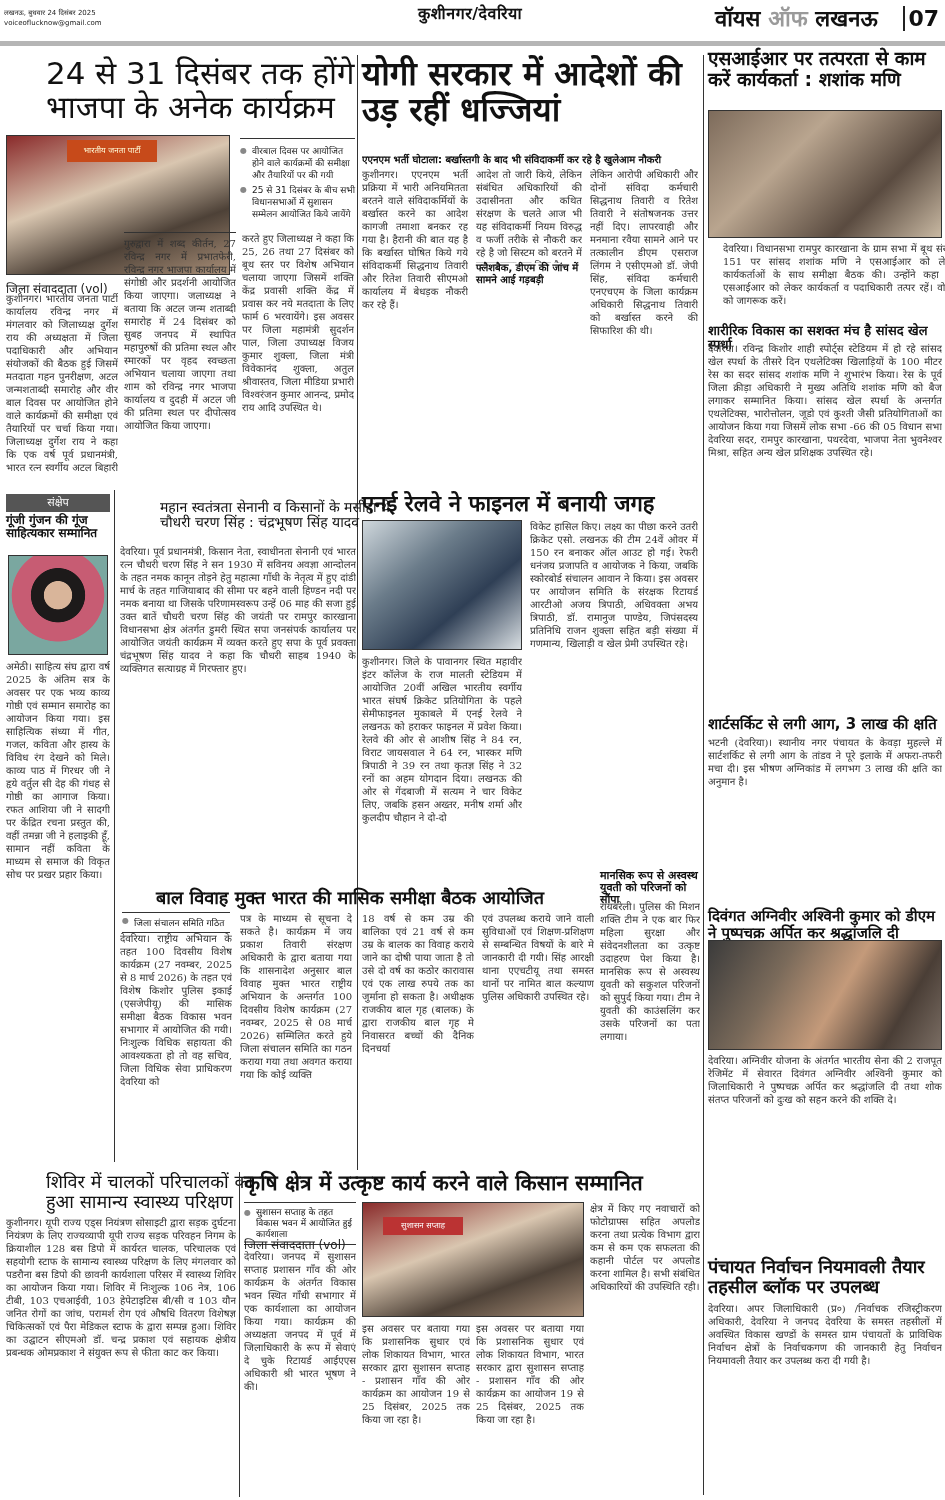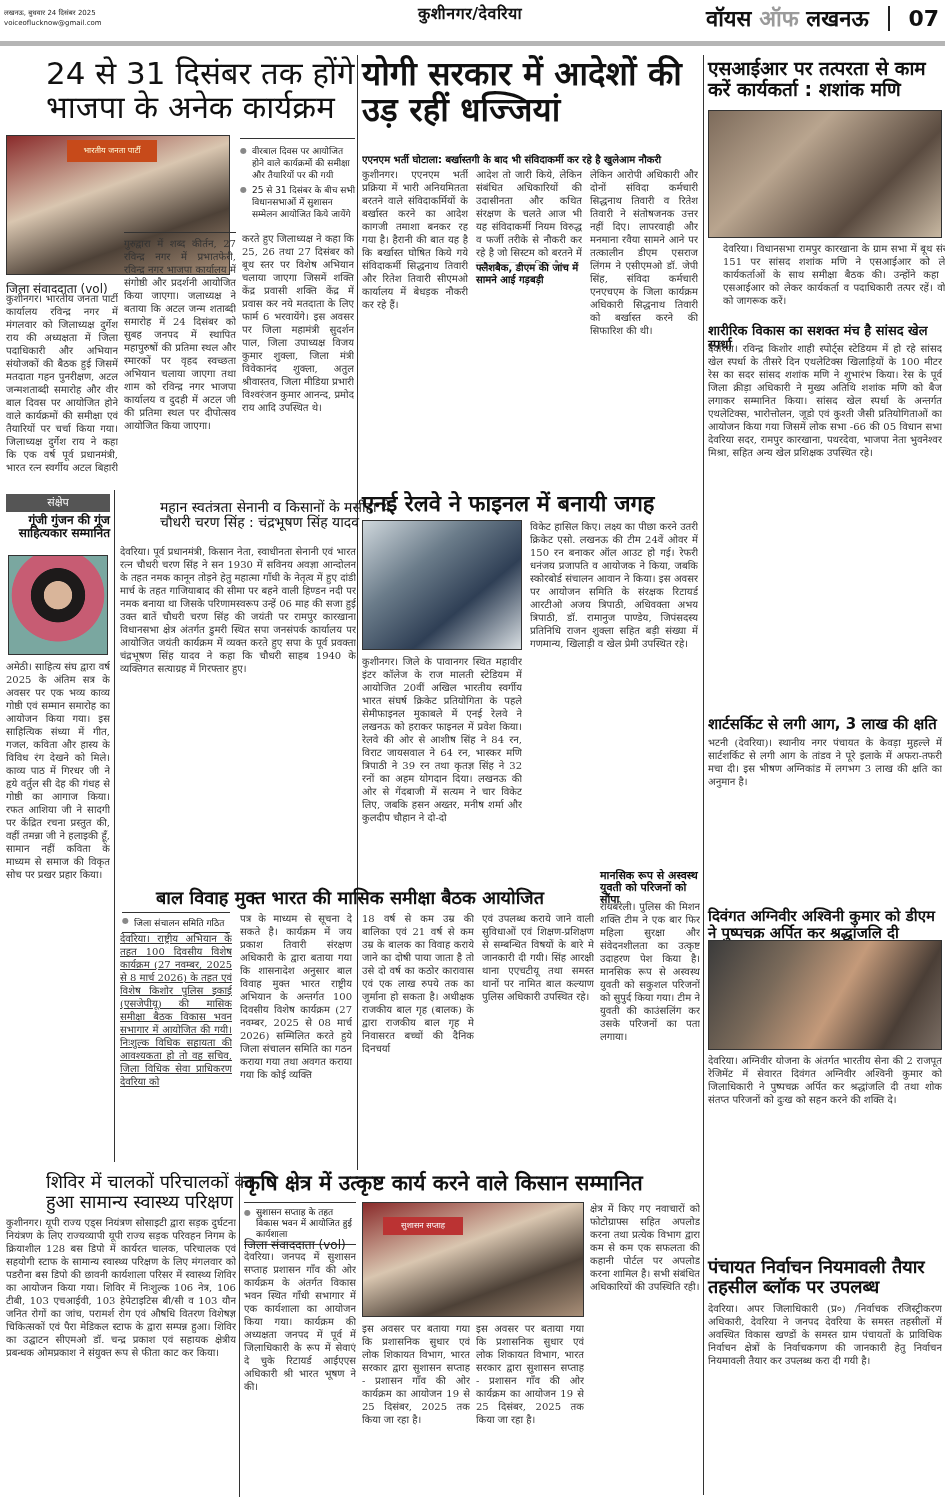--- a/index.html
+++ b/index.html
@@ -2,21 +2,21 @@
 <html><head>
 <meta charset="utf-8">
 <style>
   * { box-sizing: border-box; margin: 0; padding: 0; }
   body { width: 945px; height: 1500px; background: #fff; font-family: "DejaVu Sans", sans-serif; color: #111; overflow: hidden; position: relative; }
   .abs { position: absolute; }
   .masthead-date { left: 4px; top: 8px; font-size: 7px; line-height: 10px; color: #222; }
   .section-title { left: 320px; top: 2px; width: 300px; text-align: center; font-size: 16px; font-weight: bold; letter-spacing: 0.5px; }
   .brand { right: 6px; top: 2px; font-size: 22px; font-weight: bold; }
   .brand .gray { color: #9a9a9a; }
-  .brand .pg { border-left: 2px solid #222; padding-left: 18px; margin-left: 12px; }
+  .brand .pg { border-left: 2px solid #222; padding-left: 3px; margin-left: 18px; }
   .top-rule { left: 0; top: 41px; width: 945px; height: 5px; background: #b5b5b5; }
   .vrule { width: 1px; background: #333; }
   .h-sans { font-family: "DejaVu Sans", sans-serif; font-weight: normal; line-height: 1.1; margin-left: 40px; }
   .h-bold { font-family: "DejaVu Sans", sans-serif; font-weight: bold; line-height: 1.1; }
   .body-text { font-size: 10px; line-height: 13px; color: #333; text-align: justify; font-family: "DejaVu Serif", serif; }
   .photo { background: linear-gradient(135deg,#7d6b5b 0%,#b9a58f 35%,#5a4b40 70%,#c8b8a2 100%); border: 1px solid #333; }
   .photo.red { background: linear-gradient(160deg,#8a2b2b 0%,#d9c6b0 40%,#4d4137 70%,#a98f78 100%); padding-left: 12px; }
   .photo.crowd { background: linear-gradient(120deg,#3b3b3b 0%,#7a6a5a 30%,#c49a7a 55%,#4a3e36 80%,#7a6d63 100%); }
   .photo.cricket { background: linear-gradient(140deg,#cfd7dc 0%,#6b7c8a 35%,#2f3f55 65%,#d9dfe3 100%); }
   .photo.portrait { background: radial-gradient(circle at 50% 40%,#d9b59a 0 18%,#1d1a1a 19% 35%,#c75c73 36% 60%,#7aa7a0 61%); }
@@ -59,57 +59,57 @@
 <div class="abs body-text" style="left:124px;top:232px;width:112px;height:242px;overflow:hidden;border-top:1px solid #333;padding-top:4px;">गुरुद्वारा में शब्द कीर्तन, 27 रविन्द्र नगर में प्रभातफेरी, रविन्द्र नगर भाजपा कार्यालय में संगोष्ठी और प्रदर्शनी आयोजित किया जाएगा। जलाध्यक्ष ने बताया कि अटल जन्म शताब्दी समारोह में 24 दिसंबर को सुबह जनपद में स्थापित महापुरुषों की प्रतिमा स्थल और स्मारकों पर वृहद स्वच्छता अभियान चलाया जाएगा तथा शाम को रविन्द्र नगर भाजपा कार्यालय व दुदही में अटल जी की प्रतिमा स्थल पर दीपोत्सव आयोजित किया जाएगा।</div>
 <div class="abs body-text" style="left:242px;top:232px;width:112px;height:242px;overflow:hidden;">करते हुए जिलाध्यक्ष ने कहा कि 25, 26 तथा 27 दिसंबर को बूथ स्तर पर विशेष अभियान चलाया जाएगा जिसमें शक्ति केंद्र प्रवासी शक्ति केंद्र में प्रवास कर नये मतदाता के लिए फार्म 6 भरवायेंगे। इस अवसर पर जिला महामंत्री सुदर्शन पाल, जिला उपाध्यक्ष विजय कुमार शुक्ला, जिला मंत्री विवेकानंद शुक्ला, अतुल श्रीवास्तव, जिला मीडिया प्रभारी विश्वरंजन कुमार आनन्द, प्रमोद राय आदि उपस्थित थे।</div>
 
 <div class="abs h-bold" style="left:362px;top:56px;width:338px;font-size:33px;">योगी सरकार में आदेशों की उड़ रहीं धज्जियां</div>
 <div class="abs subtitle-bar" style="left:362px;top:152px;width:338px;font-size:10px;white-space:nowrap;overflow:hidden;">एएनएम भर्ती घोटाला: बर्खास्तगी के बाद भी संविदाकर्मी कर रहे है खुलेआम नौकरी</div>
 <div class="abs body-text" style="left:362px;top:168px;width:106px;height:310px;overflow:hidden;">कुशीनगर। एएनएम भर्ती प्रक्रिया में भारी अनियमितता बरतने वाले संविदाकर्मियों के बर्खास्त करने का आदेश कागजी तमाशा बनकर रह गया है। हैरानी की बात यह है कि बर्खास्त घोषित किये गये संविदाकर्मी सिद्धनाथ तिवारी और रितेश तिवारी सीएमओ कार्यालय में बेधड़क नौकरी कर रहे हैं।</div>
 <div class="abs body-text" style="left:476px;top:168px;width:106px;height:95px;overflow:hidden;">आदेश तो जारी किये, लेकिन संबंधित अधिकारियों की उदासीनता और कथित संरक्षण के चलते आज भी यह संविदाकर्मी नियम विरुद्ध व फर्जी तरीके से नौकरी कर रहे है जो सिस्टम को बरतने में लाकर खड़ा कर दिया है।</div>
 <div class="abs" style="left:476px;top:262px;width:106px;font-size:10px;font-weight:bold;line-height:12px;">फ्लैशबैक, डीएम की जांच में सामने आई गड़बड़ी</div>
 <div class="abs body-text" style="left:590px;top:168px;width:108px;height:310px;overflow:hidden;">लेकिन आरोपी अधिकारी और दोनों संविदा कर्मचारी सिद्धनाथ तिवारी व रितेश तिवारी ने संतोषजनक उत्तर नहीं दिए। लापरवाही और मनमाना रवैया सामने आने पर तत्कालीन डीएम एसराज लिंगम ने एसीएमओ डॉ. जेपी सिंह, संविदा कर्मचारी एनएचएम के जिला कार्यक्रम अधिकारी सिद्धनाथ तिवारी को बर्खास्त करने की सिफारिश की थी।</div>
 
-<div class="abs h-bold" style="left:708px;top:58px;width:234px;font-size:19px;">एसआईआर पर तत्परता से काम करें कार्यकर्ता : शशांक मणि</div>
+<div class="abs h-bold" style="left:708px;top:48px;width:234px;font-size:19px;">एसआईआर पर तत्परता से काम करें कार्यकर्ता : शशांक मणि</div>
 <div class="abs photo" style="left:708px;top:110px;width:234px;height:128px;"></div>
 <div class="abs body-text" style="left:708px;top:242px;width:234px;height:78px;overflow:hidden;margin-left:15px;">देवरिया। विधानसभा रामपुर कारखाना के ग्राम सभा में बूथ संख्या 151 पर सांसद शशांक मणि ने एसआईआर को लेकर कार्यकर्ताओं के साथ समीक्षा बैठक की। उन्होंने कहा कि एसआईआर को लेकर कार्यकर्ता व पदाधिकारी तत्पर रहें। वोटरों को जागरूक करें।</div>
 
 <div class="abs h-bold" style="left:708px;top:324px;width:234px;font-size:13px;">शारीरिक विकास का सशक्त मंच है सांसद खेल स्पर्धा</div>
 <div class="abs body-text" style="left:708px;top:342px;width:234px;height:372px;overflow:hidden;">देवरिया। रविन्द्र किशोर शाही स्पोर्ट्स स्टेडियम में हो रहे सांसद खेल स्पर्धा के तीसरे दिन एथलेटिक्स खिलाड़ियों के 100 मीटर रेस का सदर सांसद शशांक मणि ने शुभारंभ किया। रेस के पूर्व जिला क्रीड़ा अधिकारी ने मुख्य अतिथि शशांक मणि को बैज लगाकर सम्मानित किया। सांसद खेल स्पर्धा के अन्तर्गत एथलेटिक्स, भारोत्तोलन, जूडो एवं कुश्ती जैसी प्रतियोगिताओं का आयोजन किया गया जिसमें लोक सभा -66 की 05 विधान सभा देवरिया सदर, रामपुर कारखाना, पथरदेवा, भाजपा नेता भुवनेश्वर मिश्रा, सहित अन्य खेल प्रशिक्षक उपस्थित रहे।</div>
 
 <div class="abs h-bold" style="left:708px;top:716px;width:234px;font-size:15px;">शार्टसर्किट से लगी आग, 3 लाख की क्षति</div>
 <div class="abs body-text" style="left:708px;top:736px;width:234px;height:168px;overflow:hidden;">भटनी (देवरिया)। स्थानीय नगर पंचायत के केवड़ा मुहल्ले में सार्टशर्किट से लगी आग के तांडव ने पूरे इलाके में अफरा-तफरी मचा दी। इस भीषण अग्निकांड में लगभग 3 लाख की क्षति का अनुमान है।</div>
 
 <div class="abs h-bold" style="left:708px;top:908px;width:234px;font-size:15px;">दिवंगत अग्निवीर अश्विनी कुमार को डीएम ने पुष्पचक्र अर्पित कर श्रद्धांजलि दी</div>
 <div class="abs photo crowd" style="left:708px;top:940px;width:234px;height:110px;"></div>
 <div class="abs body-text" style="left:708px;top:1054px;width:234px;height:200px;overflow:hidden;">देवरिया। अग्निवीर योजना के अंतर्गत भारतीय सेना की 2 राजपूत रेजिमेंट में सेवारत दिवंगत अग्निवीर अश्विनी कुमार को जिलाधिकारी ने पुष्पचक्र अर्पित कर श्रद्धांजलि दी तथा शोक संतप्त परिजनों को दुःख को सहन करने की शक्ति दे।</div>
 
 <div class="abs h-bold" style="left:708px;top:1257px;width:234px;font-size:18px;">पंचायत निर्वाचन नियमावली तैयार तहसील ब्लॉक पर उपलब्ध</div>
 <div class="abs body-text" style="left:708px;top:1302px;width:234px;height:195px;overflow:hidden;">देवरिया। अपर जिलाधिकारी (प्र०) /निर्वाचक रजिस्ट्रीकरण अधिकारी, देवरिया ने जनपद देवरिया के समस्त तहसीलों में अवस्थित विकास खण्डों के समस्त ग्राम पंचायतों के प्राविधिक निर्वाचन क्षेत्रों के निर्वाचकगण की जानकारी हेतु निर्वाचन नियमावली तैयार कर उपलब्ध करा दी गयी है।</div>
 
 <div class="abs sanxep" style="left:6px;top:494px;width:104px;">संक्षेप</div>
-<div class="abs h-bold" style="left:6px;top:514px;width:104px;font-size:12px;text-align:right;">गूंजी गुंजन की गूंज साहित्यकार सम्मानित</div>
+<div class="abs h-bold" style="left:6px;top:514px;width:104px;font-size:12px;text-align:left;">गूंजी गुंजन की गूंज साहित्यकार सम्मानित</div>
 <div class="abs photo portrait" style="left:8px;top:555px;width:100px;height:100px;"></div>
 <div class="abs body-text" style="left:6px;top:660px;width:104px;height:500px;overflow:hidden;">अमेठी। साहित्य संघ द्वारा वर्ष 2025 के अंतिम सत्र के अवसर पर एक भव्य काव्य गोष्ठी एवं सम्मान समारोह का आयोजन किया गया। इस साहित्यिक संध्या में गीत, गजल, कविता और हास्य के विविध रंग देखने को मिले। काव्य पाठ में गिरधर जी ने हृये वर्तुल सी देह की गंधह से गोष्ठी का आगाज किया। रफत आशिया जी ने सादगी पर केंद्रित रचना प्रस्तुत की, वहीं तमन्ना जी ने हलाइकी हूँ, सामान नहीं कविता के माध्यम से समाज की विकृत सोच पर प्रखर प्रहार किया।</div>
 <div class="abs vrule" style="left:114px;top:490px;height:672px;"></div>
 
 <div class="abs h-sans" style="left:120px;top:500px;width:236px;font-size:14px;">महान स्वतंत्रता सेनानी व किसानों के मसीहा थे चौधरी चरण सिंह : चंद्रभूषण सिंह यादव</div>
 <div class="abs body-text" style="left:120px;top:545px;width:236px;height:340px;overflow:hidden;">देवरिया। पूर्व प्रधानमंत्री, किसान नेता, स्वाधीनता सेनानी एवं भारत रत्न चौधरी चरण सिंह ने सन 1930 में सविनय अवज्ञा आन्दोलन के तहत नमक कानून तोड़ने हेतु महात्मा गाँधी के नेतृत्व में हुए दांडी मार्च के तहत गाजियाबाद की सीमा पर बहने वाली हिण्डन नदी पर नमक बनाया था जिसके परिणामस्वरूप उन्हें 06 माह की सजा हुई उक्त बातें चौधरी चरण सिंह की जयंती पर रामपुर कारखाना विधानसभा क्षेत्र अंतर्गत डुमरी स्थित सपा जनसंपर्क कार्यालय पर आयोजित जयंती कार्यक्रम में व्यक्त करते हुए सपा के पूर्व प्रवक्ता चंद्रभूषण सिंह यादव ने कहा कि चौधरी साहब 1940 के व्यक्तिगत सत्याग्रह में गिरफ्तार हुए।</div>
 
 <div class="abs h-bold" style="left:362px;top:492px;width:338px;font-size:22px;">एनई रेलवे ने फाइनल में बनायी जगह</div>
 <div class="abs photo cricket" style="left:362px;top:520px;width:160px;height:130px;"></div>
 <div class="abs body-text" style="left:362px;top:655px;width:160px;height:205px;overflow:hidden;">कुशीनगर। जिले के पावानगर स्थित महावीर इंटर कॉलेज के राज मालती स्टेडियम में आयोजित 20वीं अखिल भारतीय स्वर्गीय भारत संघर्ष क्रिकेट प्रतियोगिता के पहले सेमीफाइनल मुकाबले में एनई रेलवे ने लखनऊ को हराकर फाइनल में प्रवेश किया। रेलवे की ओर से आशीष सिंह ने 84 रन, विराट जायसवाल ने 64 रन, भास्कर मणि त्रिपाठी ने 39 रन तथा कृतज्ञ सिंह ने 32 रनों का अहम योगदान दिया। लखनऊ की ओर से गेंदबाजी में सत्यम ने चार विकेट लिए, जबकि हसन अख्तर, मनीष शर्मा और कुलदीप चौहान ने दो-दो</div>
 <div class="abs body-text" style="left:530px;top:520px;width:168px;height:340px;overflow:hidden;">विकेट हासिल किए। लक्ष्य का पीछा करने उतरी क्रिकेट एसो. लखनऊ की टीम 24वें ओवर में 150 रन बनाकर ऑल आउट हो गई। रेफरी धनंजय प्रजापति व आयोजक ने किया, जबकि स्कोरबोर्ड संचालन आवान ने किया। इस अवसर पर आयोजन समिति के संरक्षक रिटायर्ड आरटीओ अजय त्रिपाठी, अधिवक्ता अभय त्रिपाठी, डॉ. रामानुज पाण्डेय, जिपंसदस्य प्रतिनिधि राजन शुक्ला सहित बड़ी संख्या में गणमान्य, खिलाड़ी व खेल प्रेमी उपस्थित रहे।</div>
 
 <div class="abs h-bold" style="left:120px;top:888px;width:460px;font-size:18px;text-align:center;">बाल विवाह मुक्त भारत की मासिक समीक्षा बैठक आयोजित</div>
 <div class="abs" style="left:122px;top:912px;width:108px;font-size:9px;border-top:1px solid #333;border-bottom:1px solid #333;padding:3px 0 3px 12px;position:absolute;">
   <span style="position:absolute;left:0;color:#888;font-size:8px;">●</span>
   <span>जिला संचालन समिति गठित</span>
 </div>
-<div class="abs body-text" style="left:120px;top:932px;width:112px;height:232px;overflow:hidden;text-decoration:underline;">देवरिया। राष्ट्रीय अभियान के तहत 100 दिवसीय विशेष कार्यक्रम (27 नवम्बर, 2025 से 8 मार्च 2026) के तहत एवं विशेष किशोर पुलिस इकाई (एसजेपीयू) की मासिक समीक्षा बैठक विकास भवन सभागार में आयोजित की गयी। निःशुल्क विधिक सहायता की आवश्यकता हो तो वह सचिव, जिला विधिक सेवा प्राधिकरण देवरिया को</div>
+<div class="abs body-text" style="left:120px;top:932px;width:112px;height:232px;overflow:hidden;">देवरिया। राष्ट्रीय अभियान के तहत 100 दिवसीय विशेष कार्यक्रम (27 नवम्बर, 2025 से 8 मार्च 2026) के तहत एवं विशेष किशोर पुलिस इकाई (एसजेपीयू) की मासिक समीक्षा बैठक विकास भवन सभागार में आयोजित की गयी। निःशुल्क विधिक सहायता की आवश्यकता हो तो वह सचिव, जिला विधिक सेवा प्राधिकरण देवरिया को</div>
 <div class="abs body-text" style="left:240px;top:912px;width:112px;height:252px;overflow:hidden;">पत्र के माध्यम से सूचना दे सकते है। कार्यक्रम में जय प्रकाश तिवारी संरक्षण अधिकारी के द्वारा बताया गया कि शासनादेश अनुसार बाल विवाह मुक्त भारत राष्ट्रीय अभियान के अन्तर्गत 100 दिवसीय विशेष कार्यक्रम (27 नवम्बर, 2025 से 08 मार्च 2026) सम्मिलित करते हुये जिला संचालन समिति का गठन कराया गया तथा अवगत कराया गया कि कोई व्यक्ति</div>
 <div class="abs body-text" style="left:362px;top:912px;width:112px;height:252px;overflow:hidden;">18 वर्ष से कम उम्र की बालिका एवं 21 वर्ष से कम उम्र के बालक का विवाह कराये जाने का दोषी पाया जाता है तो उसे दो वर्ष का कठोर कारावास एवं एक लाख रुपये तक का जुर्माना हो सकता है। अधीक्षक राजकीय बाल गृह (बालक) के द्वारा राजकीय बाल गृह मे निवासरत बच्चों की दैनिक दिनचर्या</div>
 <div class="abs body-text" style="left:482px;top:912px;width:112px;height:252px;overflow:hidden;">एवं उपलब्ध कराये जाने वाली सुविधाओं एवं शिक्षण-प्रशिक्षण से सम्बन्धित विषयों के बारे मे जानकारी दी गयी। सिंह आरक्षी थाना एएचटीयू तथा समस्त थानों पर नामित बाल कल्याण पुलिस अधिकारी उपस्थित रहे।</div>
 
 <div class="abs h-bold" style="left:600px;top:870px;width:100px;font-size:11px;">मानसिक रूप से अस्वस्थ युवती को परिजनों को सौंपा</div>
 <div class="abs body-text" style="left:600px;top:900px;width:100px;height:262px;overflow:hidden;">रायबरेली। पुलिस की मिशन शक्ति टीम ने एक बार फिर महिला सुरक्षा और संवेदनशीलता का उत्कृष्ट उदाहरण पेश किया है। मानसिक रूप से अस्वस्थ युवती को सकुशल परिजनों को सुपुर्द किया गया। टीम ने युवती की काउंसलिंग कर उसके परिजनों का पता लगाया।</div>
 
 <div class="abs h-sans" style="left:6px;top:1172px;width:235px;font-size:18px;">शिविर में चालकों परिचालकों का हुआ सामान्य स्वास्थ्य परिक्षण</div>
 <div class="abs body-text" style="left:6px;top:1216px;width:230px;height:282px;overflow:hidden;">कुशीनगर। यूपी राज्य एड्स नियंत्रण सोसाइटी द्वारा सड़क दुर्घटना नियंत्रण के लिए राज्यव्यापी यूपी राज्य सड़क परिवहन निगम के क्रियाशील 128 बस डिपो में कार्यरत चालक, परिचालक एवं सहयोगी स्टाफ के सामान्य स्वास्थ्य परिक्षण के लिए मंगलवार को पडरौना बस डिपो की छावनी कार्यशाला परिसर में स्वास्थ्य शिविर का आयोजन किया गया। शिविर में निःशुल्क 106 नेत्र, 106 टीबी, 103 एचआईवी, 103 हेपेटाइटिस बी/सी व 103 यौन जनित रोगों का जांच, परामर्श रोग एवं औषधि वितरण विशेषज्ञ चिकित्सकों एवं पैरा मेडिकल स्टाफ के द्वारा सम्पन्न हुआ। शिविर का उद्घाटन सीएमओ डॉ. चन्द्र प्रकाश एवं सहायक क्षेत्रीय प्रबन्धक ओमप्रकाश ने संयुक्त रूप से फीता काट कर किया।</div>
 <div class="abs vrule" style="left:239px;top:1172px;height:325px;"></div>

